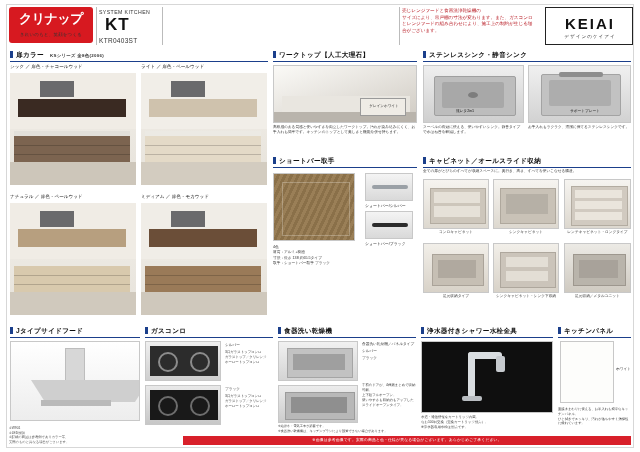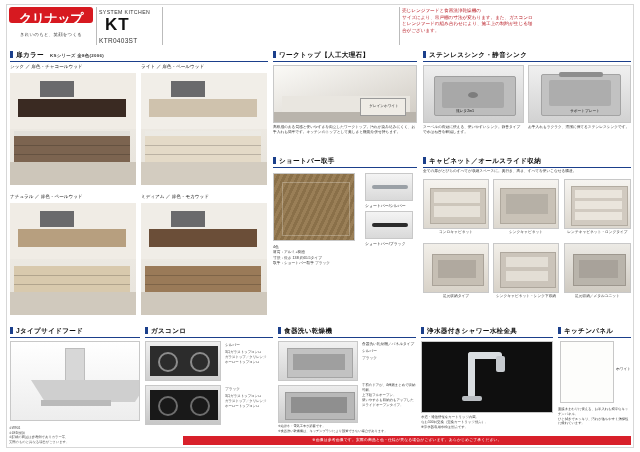--- a/index.html
+++ b/index.html
@@ -6,21 +6,21 @@
   body{font-family:"Liberation Sans","DejaVu Sans",sans-serif;}
   #page{
     position:relative;width:640px;height:452px;background:#ffffff;overflow:hidden;
     box-sizing:border-box;
   }
   .sheet{position:absolute;left:6px;top:4px;width:628px;height:444px;background:#fff;border:1px solid #d7d7d7;box-sizing:border-box;}
 
   
   .header{position:absolute;left:0;top:0;width:628px;height:42px;}
   .logo-box{position:absolute;left:2px;top:2px;width:84px;height:38px;}
-  .logo-main{position:absolute;left:0;top:0;width:84px;height:16px;background:#d71920;border-radius:3px;color:#fff;
+  .logo-main{position:absolute;left:0;top:0;width:84px;height:36px;background:#d71920;border-radius:3px;color:#fff;
     font-size:13px;font-weight:bold;letter-spacing:-0.5px;text-align:center;line-height:24px;}
   .logo-sub{position:absolute;left:0;top:25px;width:84px;font-size:4.4px;color:#333;text-align:center;letter-spacing:0.3px;}
   .hdr-sys{position:absolute;left:92px;top:4px;font-size:5.2px;color:#333;letter-spacing:0.4px;}
   .hdr-kt{position:absolute;left:98px;top:10px;font-size:17px;font-weight:bold;color:#111;letter-spacing:1px;}
   .hdr-code{position:absolute;left:92px;top:32px;font-size:6.5px;color:#333;letter-spacing:0.3px;}
   .hdr-vline{position:absolute;top:2px;width:1px;height:38px;background:#bbb;}
   .hdr-title{position:absolute;left:160px;top:12px;font-size:14px;font-weight:bold;color:#111;letter-spacing:0.5px;}
   .hdr-note{position:absolute;left:395px;top:3px;width:135px;font-size:4.6px;line-height:1.45;color:#b5121b;}
   .keai{position:absolute;left:538px;top:2px;width:88px;height:38px;border:1px solid #222;box-sizing:border-box;}
   .keai-name{position:absolute;left:0;top:7px;width:88px;text-align:center;font-size:15px;font-weight:bold;letter-spacing:2px;color:#111;}
@@ -62,20 +62,24 @@
       <div class="logo-sub">きれいのもと、笑顔をつくる</div>
     </div>
     <div class="hdr-vline" style="left:89px;"></div>
     <div class="hdr-sys">SYSTEM KITCHEN</div>
     <div class="hdr-kt">KT</div>
     <div class="hdr-code">KTR0403ST</div>
     <div class="hdr-vline" style="left:155px;"></div>
     <div class="hdr-note" style="white-space:pre-line;">売じレンジフードと食器洗浄乾燥機の
 サイズにより、吊戸棚の寸法が変わります。また、ガスコンロとレンジフードの組み合わせにより、施工上の制約が生じる場合がございます。</div>
     <div class="hdr-vline" style="left:392px;"></div>
+    <div class="keai">
+      <div class="keai-name">KEIAI</div>
+      <div class="keai-sub">デザインのケイアイ</div>
+    </div>
   </div>
 
   <div class="panel" style="left:3px;top:46px;width:258px;height:272px;">
     <div class="sect-title" style="left:0;top:0;">
       <span class="tbar"></span><span>扉カラー</span>
       <span class="subtle" style="margin-left:4px;">KSシリーズ 全8色(2006)</span>
     </div>
     <div class="sect-line" style="left:0;top:10px;width:258px;"></div>
 
     <div class="panel" style="left:0;top:13px;width:126px;height:128px;">

